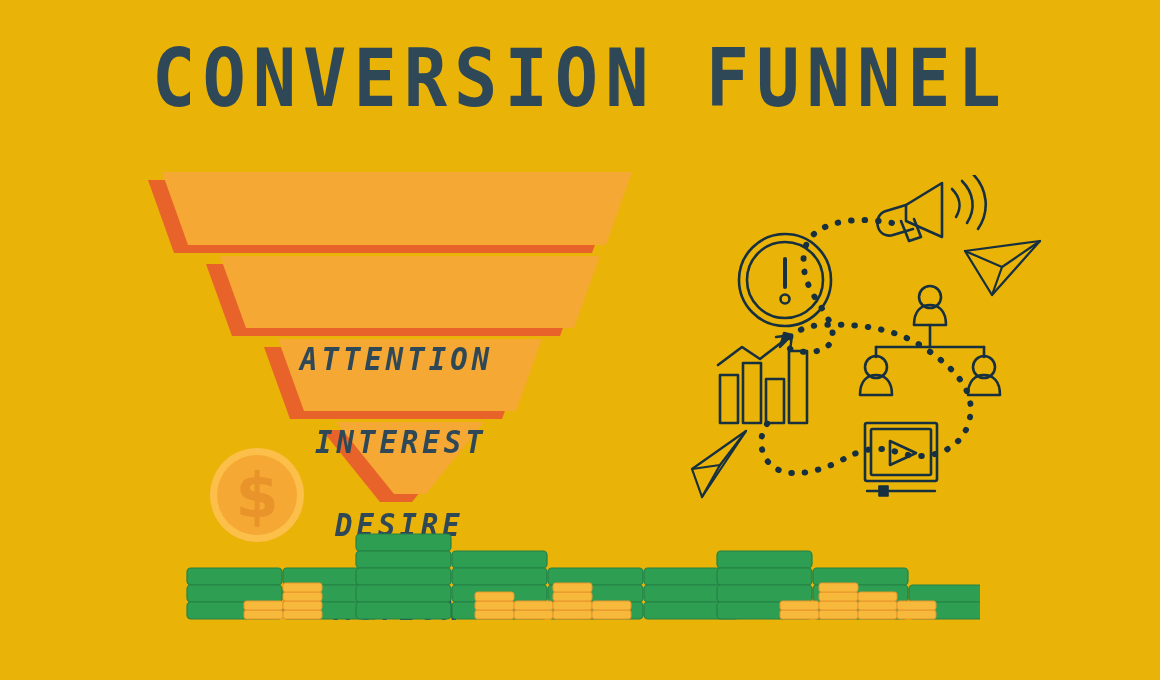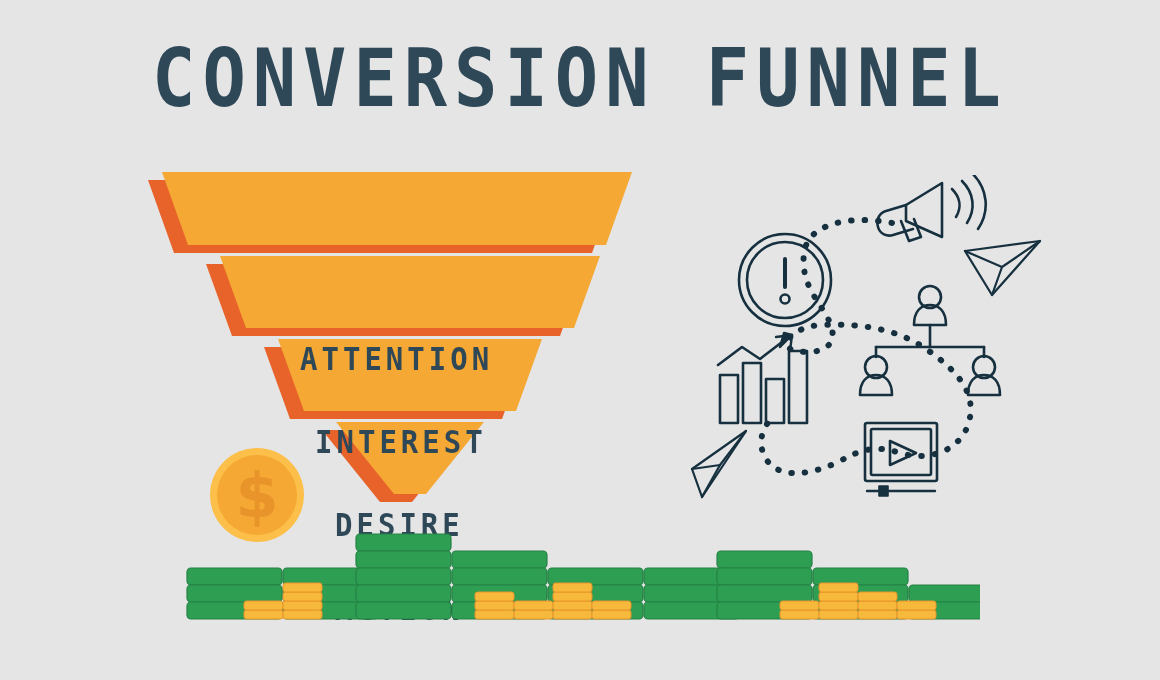--- a/index.html
+++ b/index.html
@@ -9,21 +9,21 @@
   body {
     width: 1160px;
     height: 680px;
     overflow: hidden;
     font-family: "DejaVu Sans Mono", monospace;
   }
   #stage {
     position: relative;
     width: 1160px;
     height: 680px;
-    background: #e5e5e5;
+    background: #eab308;
     overflow: hidden;
   }
 
   
   #page-title {
     position: absolute;
     left: 0;
     top: 38px;
     width: 1160px;
     text-align: center;
@@ -38,20 +38,21 @@
     transform-origin: center top;
   }
 
   
   #funnel {
     position: absolute;
     left: 140px;
     top: 160px;
     width: 500px;
     height: 345px;
+    font-style: italic;
   }
   .funnel-stage {
     position: absolute;
     left: 0;
     top: 0;
     width: 500px;
     height: 345px;
   }
   .funnel-stage svg { display: block; }
   .stage-label {

